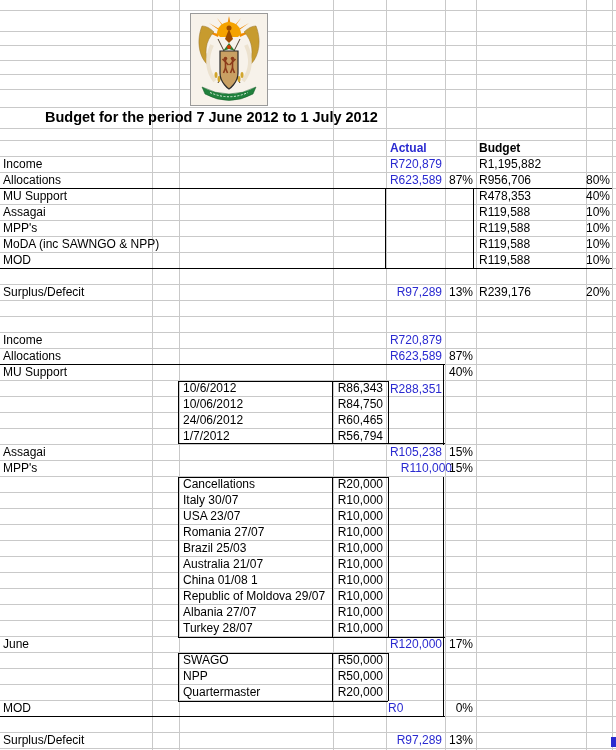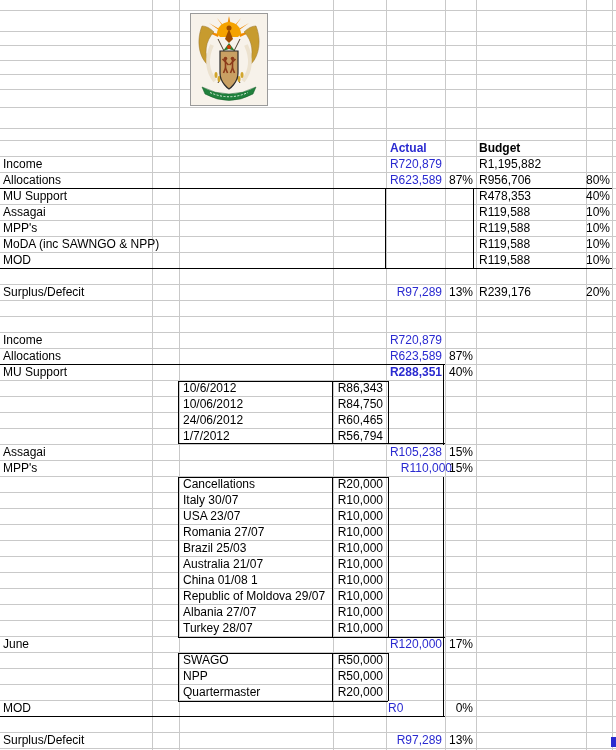--- a/index.html
+++ b/index.html
@@ -75,20 +75,21 @@
       <div class="gh" style="top: 636px;"></div>
       <div class="gh" style="top: 652px;"></div>
       <div class="gh" style="top: 668px;"></div>
       <div class="gh" style="top: 684px;"></div>
       <div class="gh" style="top: 700px;"></div>
       <div class="gh" style="top: 716px;"></div>
       <div class="gh" style="top: 732px;"></div>
       <div class="gh" style="top: 748px;"></div>
     </div>
 
+  <div class="title">Budget for the period 7 June 2012 to 1 July 2012</div>
 
   <div class="cell bold blue" style="left:390px;top:140px;">Actual</div>
   <div class="cell bold" style="left:479px;top:140px;">Budget</div>
 
   <div id="rowlayer">
       <div class="cell" style="top: 156px; left: 3px;">Income</div>
       <div class="cell r blue" style="top: 156px; left: 386px; width: 56px;">R720,879</div>
       <div class="cell" style="top: 156px; left: 479px;">R1,195,882</div>
       <div class="cell" style="top: 172px; left: 3px;">Allocations</div>
       <div class="cell r blue" style="top: 172px; left: 386px; width: 56px;">R623,589</div>
@@ -114,21 +115,21 @@
       <div class="cell r blue" style="top: 284px; left: 386px; width: 56px;">R97,289</div>
       <div class="cell r" style="top: 284px; left: 445px; width: 28px;">13%</div>
       <div class="cell" style="top: 284px; left: 479px;">R239,176</div>
       <div class="cell r" style="top: 284px; left: 586px; width: 23px;">20%</div>
       <div class="cell" style="top: 332px; left: 3px;">Income</div>
       <div class="cell r blue" style="top: 332px; left: 386px; width: 56px;">R720,879</div>
       <div class="cell" style="top: 348px; left: 3px;">Allocations</div>
       <div class="cell r blue" style="top: 348px; left: 386px; width: 56px;">R623,589</div>
       <div class="cell r" style="top: 348px; left: 445px; width: 28px;">87%</div>
       <div class="cell" style="top: 364px; left: 3px;">MU Support</div>
-      <div class="cell r blue" style="top: 364px; left: 386px; width: 56px; font-weight: bold;">R288,351</div>
+      <div class="cell r blue" style="top: 381px; left: 386px; width: 56px;">R288,351</div>
       <div class="cell r" style="top: 364px; left: 445px; width: 28px;">40%</div>
       <div class="cell" style="top: 380px; left: 183px;">10/6/2012</div>
       <div class="cell r" style="top: 380px; left: 333px; width: 50px;">R86,343</div>
       <div class="cell" style="top: 396px; left: 183px;">10/06/2012</div>
       <div class="cell r" style="top: 396px; left: 333px; width: 50px;">R84,750</div>
       <div class="cell" style="top: 412px; left: 183px;">24/06/2012</div>
       <div class="cell r" style="top: 412px; left: 333px; width: 50px;">R60,465</div>
       <div class="cell" style="top: 428px; left: 183px;">1/7/2012</div>
       <div class="cell r" style="top: 428px; left: 333px; width: 50px;">R56,794</div>
       <div class="cell" style="top: 444px; left: 3px;">Assagai</div>

